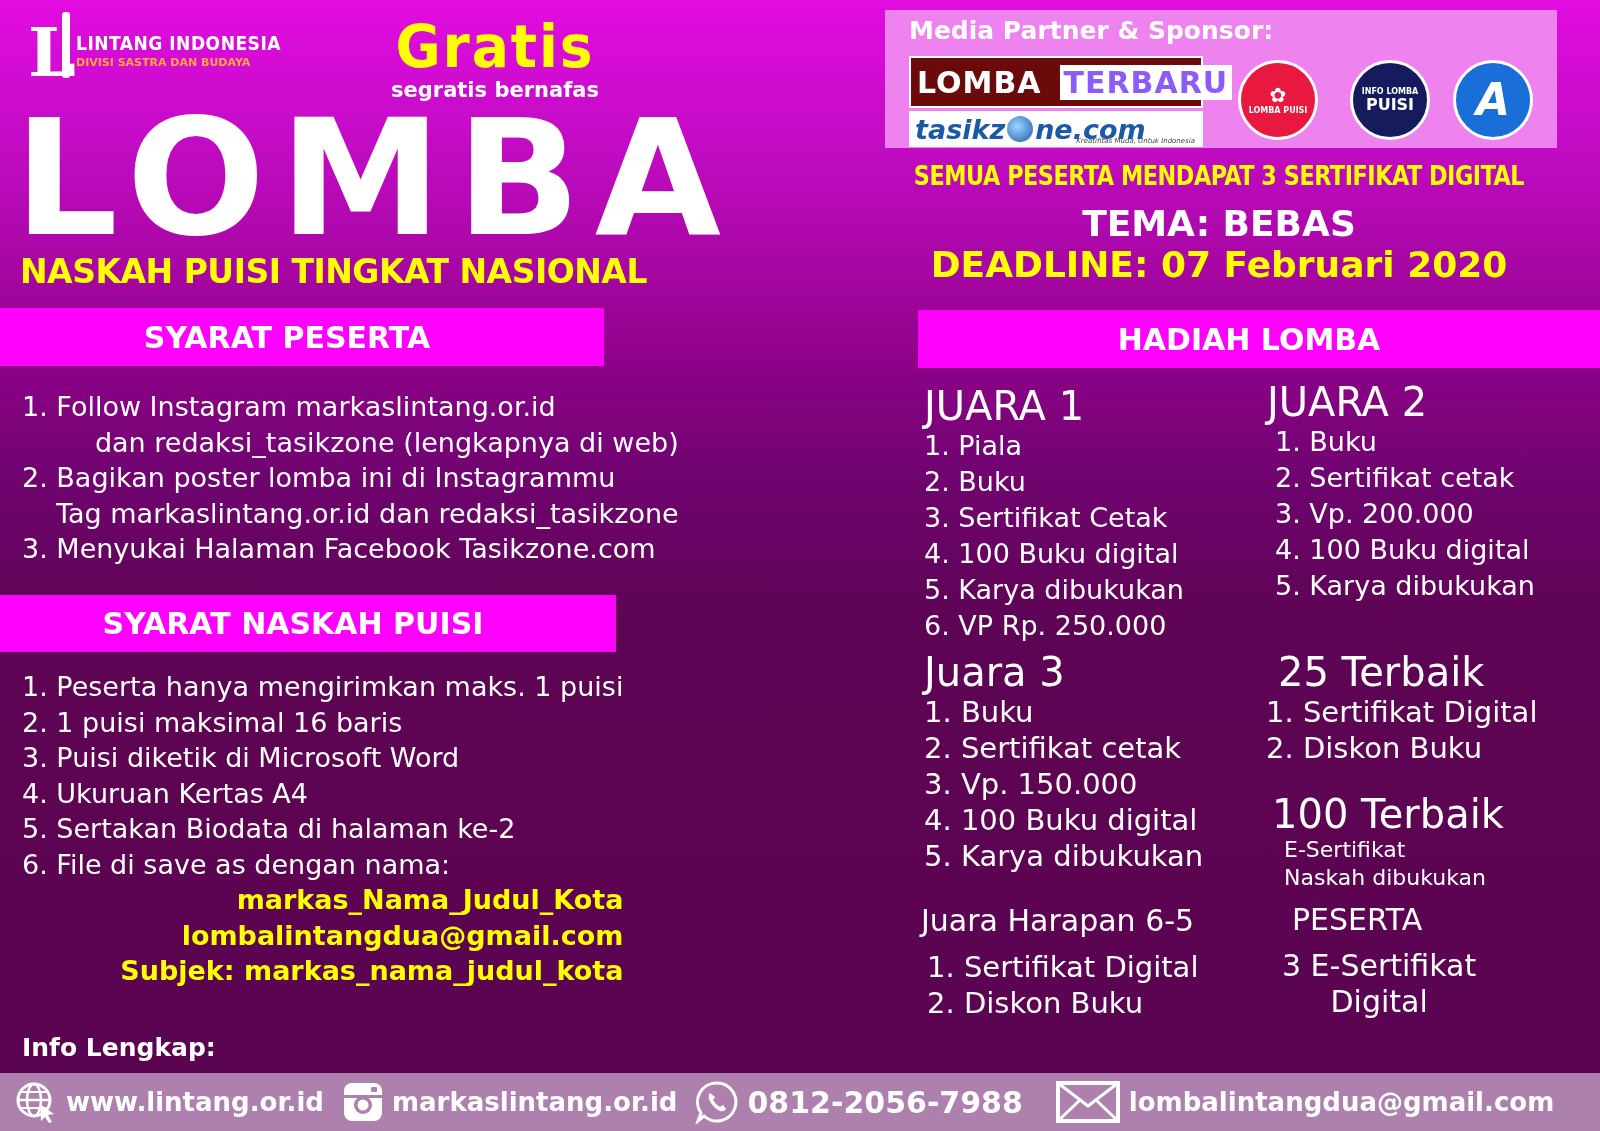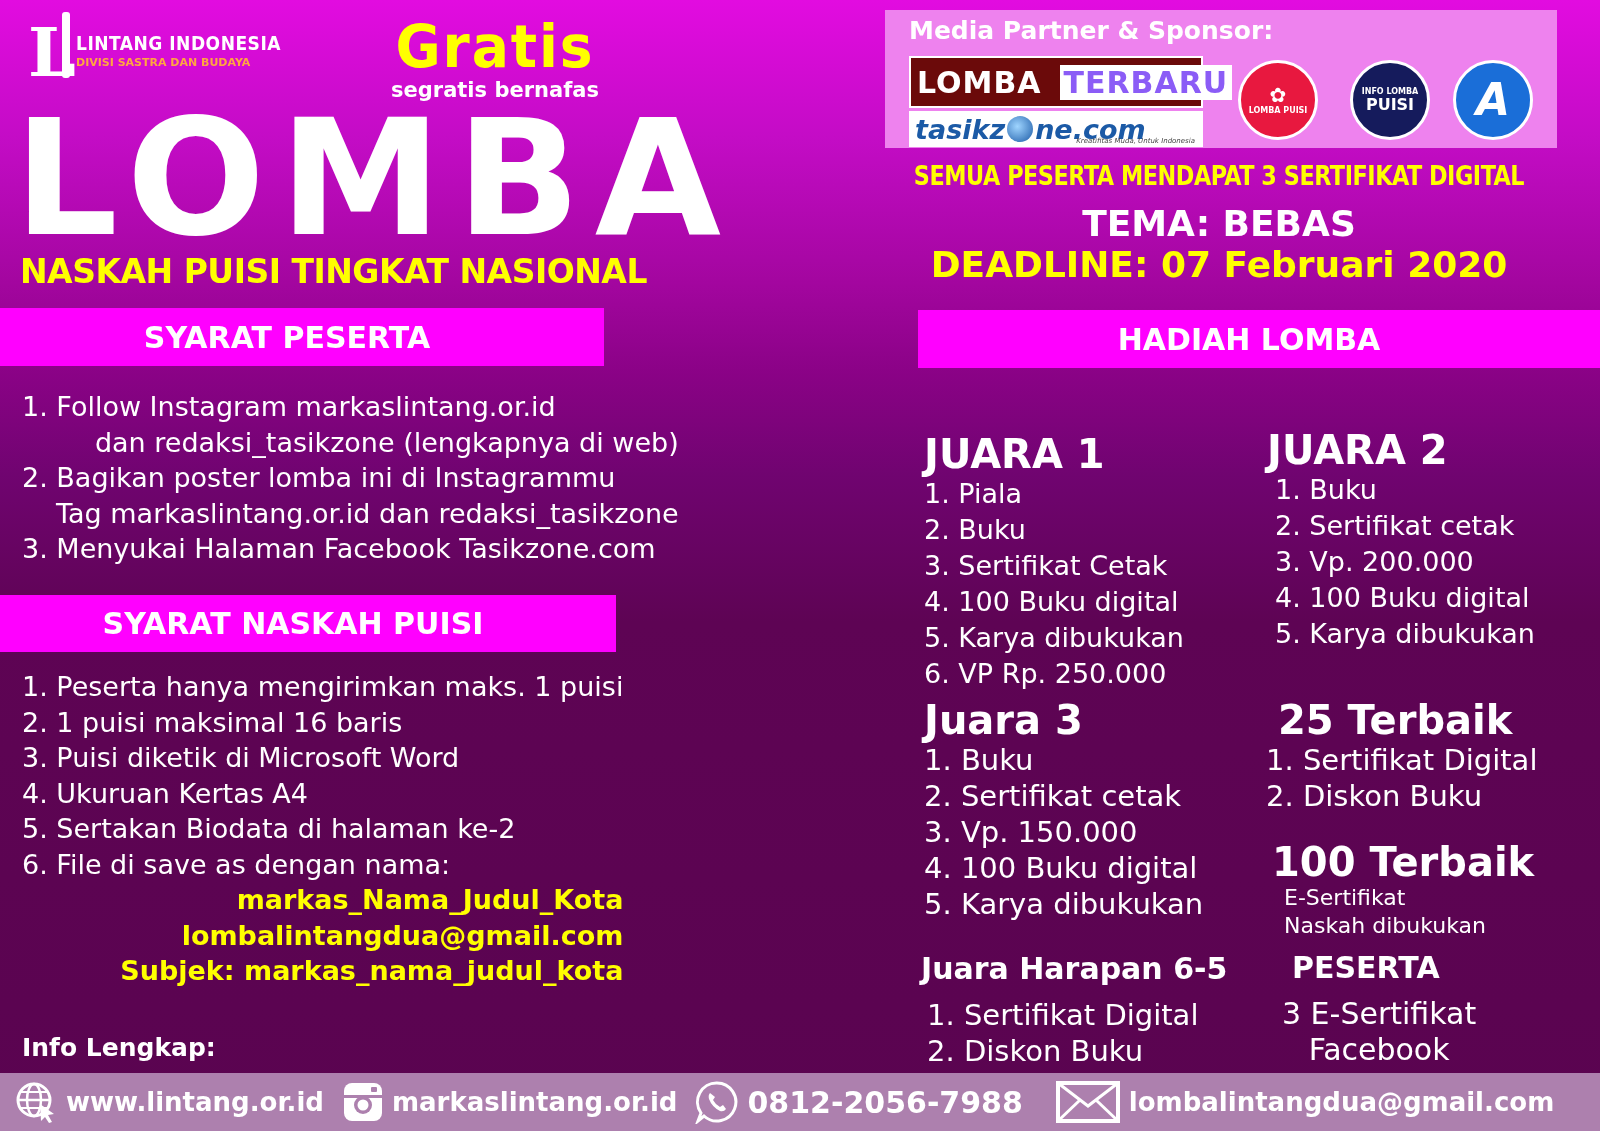--- a/index.html
+++ b/index.html
@@ -57,21 +57,21 @@
   .bar-hadiah { left: 918px; top: 310px; width: 682px; height: 58px; padding-right: 20px; }
 
   .list { font-size: 27px; line-height: 35.5px; color: #fff; white-space: nowrap; }
   .list .ind { padding-left: 34px; text-align: right; }
   .list .yel { color: #ffff00; font-weight: bold; }
   .peserta-list { left: 22px; top: 389px; }
   .naskah-list { left: 22px; top: 669px; }
   .info-lengkap { left: 22px; top: 1033px; font-size: 25px; font-weight: bold; color: #fff; }
 
   
-  .prize-head { font-weight: bold; font-size: 40px; color: #fff; line-height: 44px; white-space: nowrap; margin-top: 48px; }
+  .prize-head { font-weight: normal; font-size: 40px; color: #fff; line-height: 44px; white-space: nowrap; }
   .prize-list { font-size: 27px; line-height: 36px; color: #fff; white-space: nowrap; }
   .j1 { left: 924px; top: 384px; }
   .j2 { left: 1267px; top: 380px; }
   .j3 { left: 924px; top: 650px; }
   .t25 { left: 1278px; top: 650px; }
   .t100 { left: 1272px; top: 792px; }
   .harapan { left: 921px; top: 903px; }
   .peserta-prize { left: 1292px; top: 902px; }
   .j3 .prize-list { font-size: 29px; line-height: 36px; }
   .t25 .prize-list { font-size: 29px; line-height: 36px; margin-left: -12px; }
@@ -213,21 +213,21 @@
   <div class="prize-list">
     <div>1. Sertifikat Digital</div>
     <div>2. Diskon Buku</div>
   </div>
 </div>
 
 <div class="abs peserta-prize">
   <div class="prize-head">PESERTA</div>
   <div class="prize-list">
     <div>3 E-Sertifikat</div>
-    <div>Facebook</div>
+    <div>Digital</div>
   </div>
 </div>
 
 <div class="abs footer">
   <div class="f-item">
     <svg class="f-icon" width="44" height="44" viewBox="0 0 44 44">
       <circle cx="20" cy="20" r="16" fill="none" stroke="#fff" stroke-width="3"></circle>
       <ellipse cx="20" cy="20" rx="7" ry="16" fill="none" stroke="#fff" stroke-width="2.5"></ellipse>
       <line x1="4" y1="20" x2="36" y2="20" stroke="#fff" stroke-width="2.5"></line>
       <line x1="7" y1="12" x2="33" y2="12" stroke="#fff" stroke-width="2"></line>

